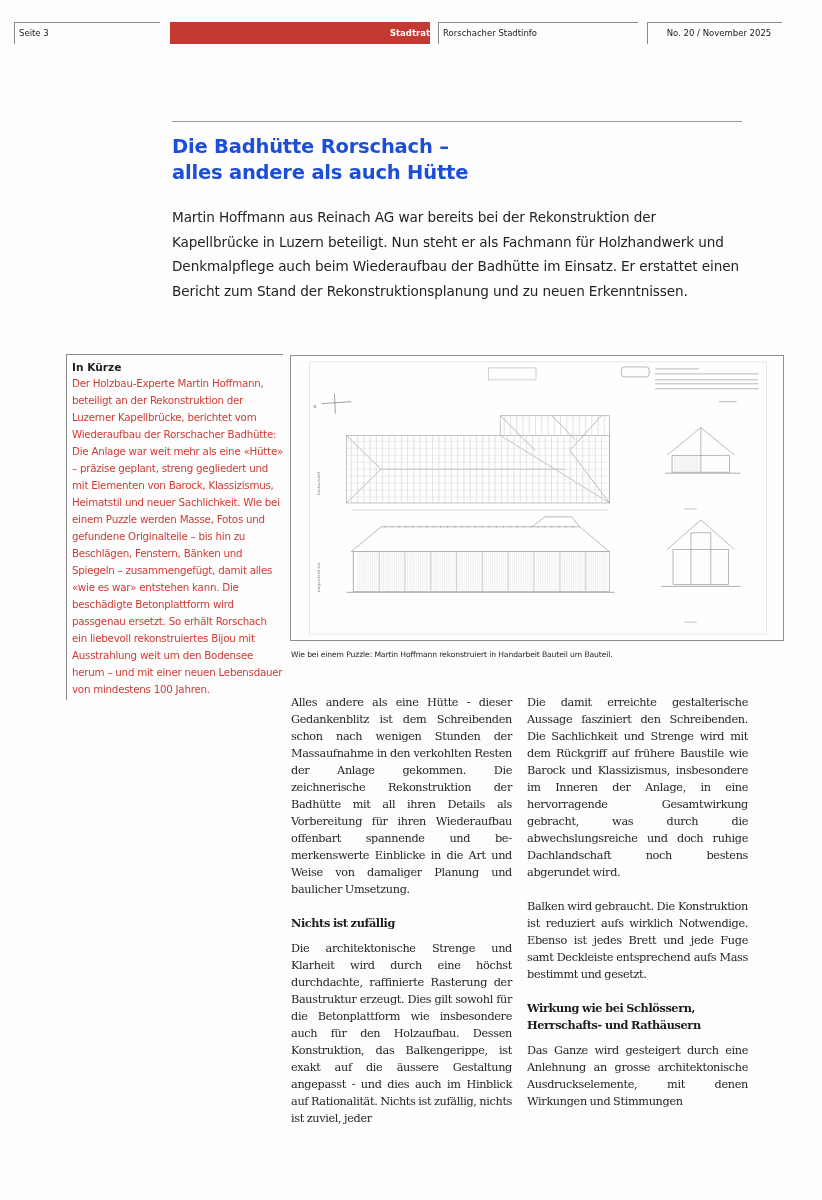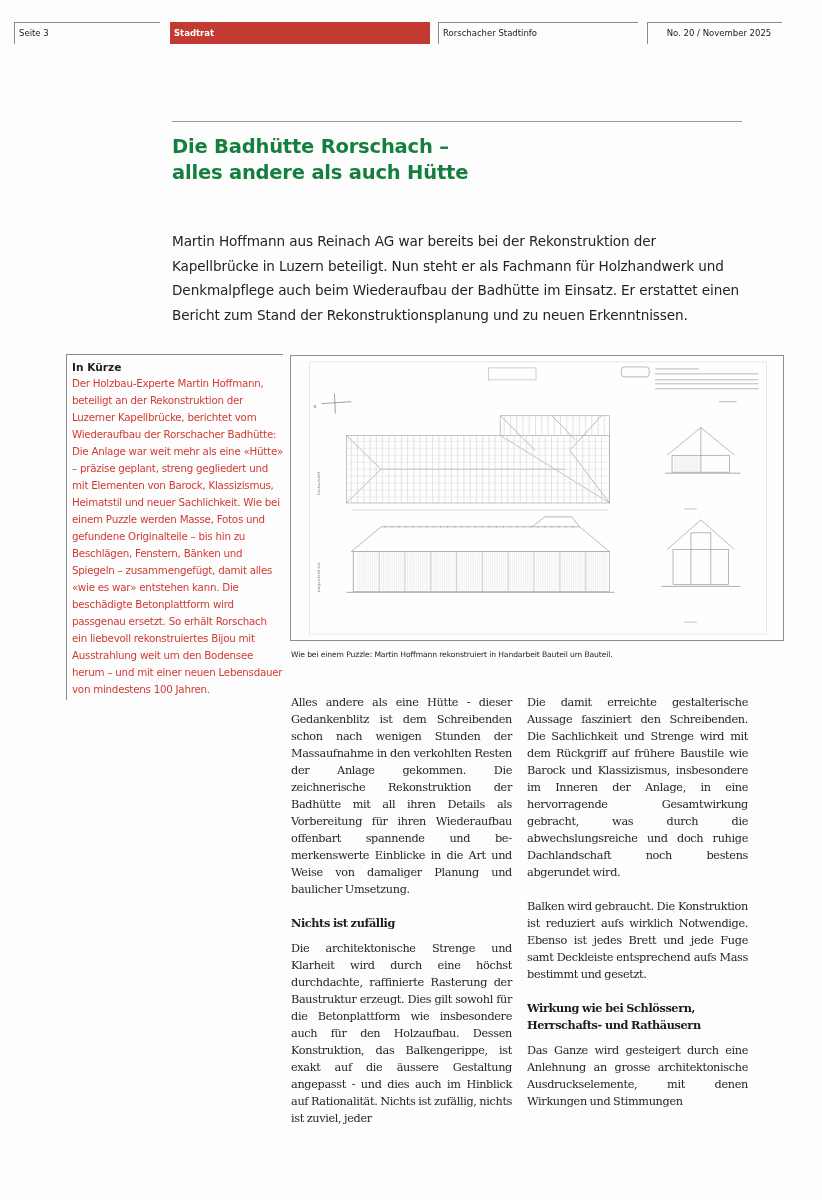--- a/index.html
+++ b/index.html
@@ -3,28 +3,28 @@
 <meta charset="utf-8">
 <style>
   * { box-sizing: border-box; margin: 0; padding: 0; }
   html, body { width: 822px; height: 1200px; background: #fdfdfd; overflow: hidden; }
   body { position: relative; font-family: "DejaVu Sans", sans-serif; color: #1a1a1a; }
 
   
   .hdr { position: absolute; top: 22px; height: 22px; font-size: 8.5px; line-height: 1; display: flex; align-items: center; padding-left: 4px; }
   .hdr.box { border-top: 1px solid #8a8a8a; border-left: 1px solid #8a8a8a; }
   .hdr-page { left: 14px; width: 146px; }
-  .hdr-section { left: 170px; width: 260px; background: #c33a32; color: #fff; font-weight: bold; border-top: 1px solid #c33a32; }
+  .hdr-section { left: 170px; width: 260px; background: #c33a32; color: #fff; font-weight: bold; border-top: 1px solid #c33a32; justify-content: flex-end; }
   .hdr-pub { left: 438px; width: 200px; }
   .hdr-issue { left: 647px; width: 135px; justify-content: center; padding-left: 8px; }
 
   .top-rule { position: absolute; top: 121px; left: 172px; width: 570px; height: 0; border-top: 1px solid #9a9a9a; }
 
-  h1.title { position: absolute; top: 134px; left: 172px; width: 560px; font-family: "DejaVu Sans", sans-serif; font-weight: bold; font-size: 19.5px; line-height: 26px; color: #15803d; letter-spacing: -0.2px; }
-  .lead { position: absolute; top: 205px; left: 172px; width: 570px; font-family: "DejaVu Sans", sans-serif; font-size: 13.6px; line-height: 24.6px; color: #232323; letter-spacing: -0.1px; margin-top: 24px; }
+  h1.title { position: absolute; top: 134px; left: 172px; width: 560px; font-family: "DejaVu Sans", sans-serif; font-weight: bold; font-size: 19.5px; line-height: 26px; color: #1d4ed8; letter-spacing: -0.2px; }
+  .lead { position: absolute; top: 205px; left: 172px; width: 570px; font-family: "DejaVu Sans", sans-serif; font-size: 13.6px; line-height: 24.6px; color: #232323; letter-spacing: -0.1px; }
 
   
   .brief { position: absolute; top: 354px; left: 66px; width: 217px; border-top: 1px solid #8a8a8a; border-left: 1px solid #8a8a8a; padding: 5px 0 2px 5px; }
   .brief-title { font-family: "DejaVu Sans", sans-serif; font-weight: bold; font-size: 10.6px; line-height: 15px; color: #222; }
   .brief-text { font-family: "DejaVu Sans", sans-serif; font-size: 10.3px; line-height: 17px; color: #d23a33; letter-spacing: -0.25px; }
 
   
   .figure { position: absolute; top: 355px; left: 290px; width: 494px; height: 286px; border: 1.5px solid #8e8e8e; background: #fefefe; }
   .figure svg { width: 100%; height: 100%; display: block; }
   .caption { position: absolute; top: 649px; left: 291px; width: 500px; font-family: "DejaVu Sans", sans-serif; font-size: 7.6px; line-height: 12px; color: #222; letter-spacing: -0.1px; }

